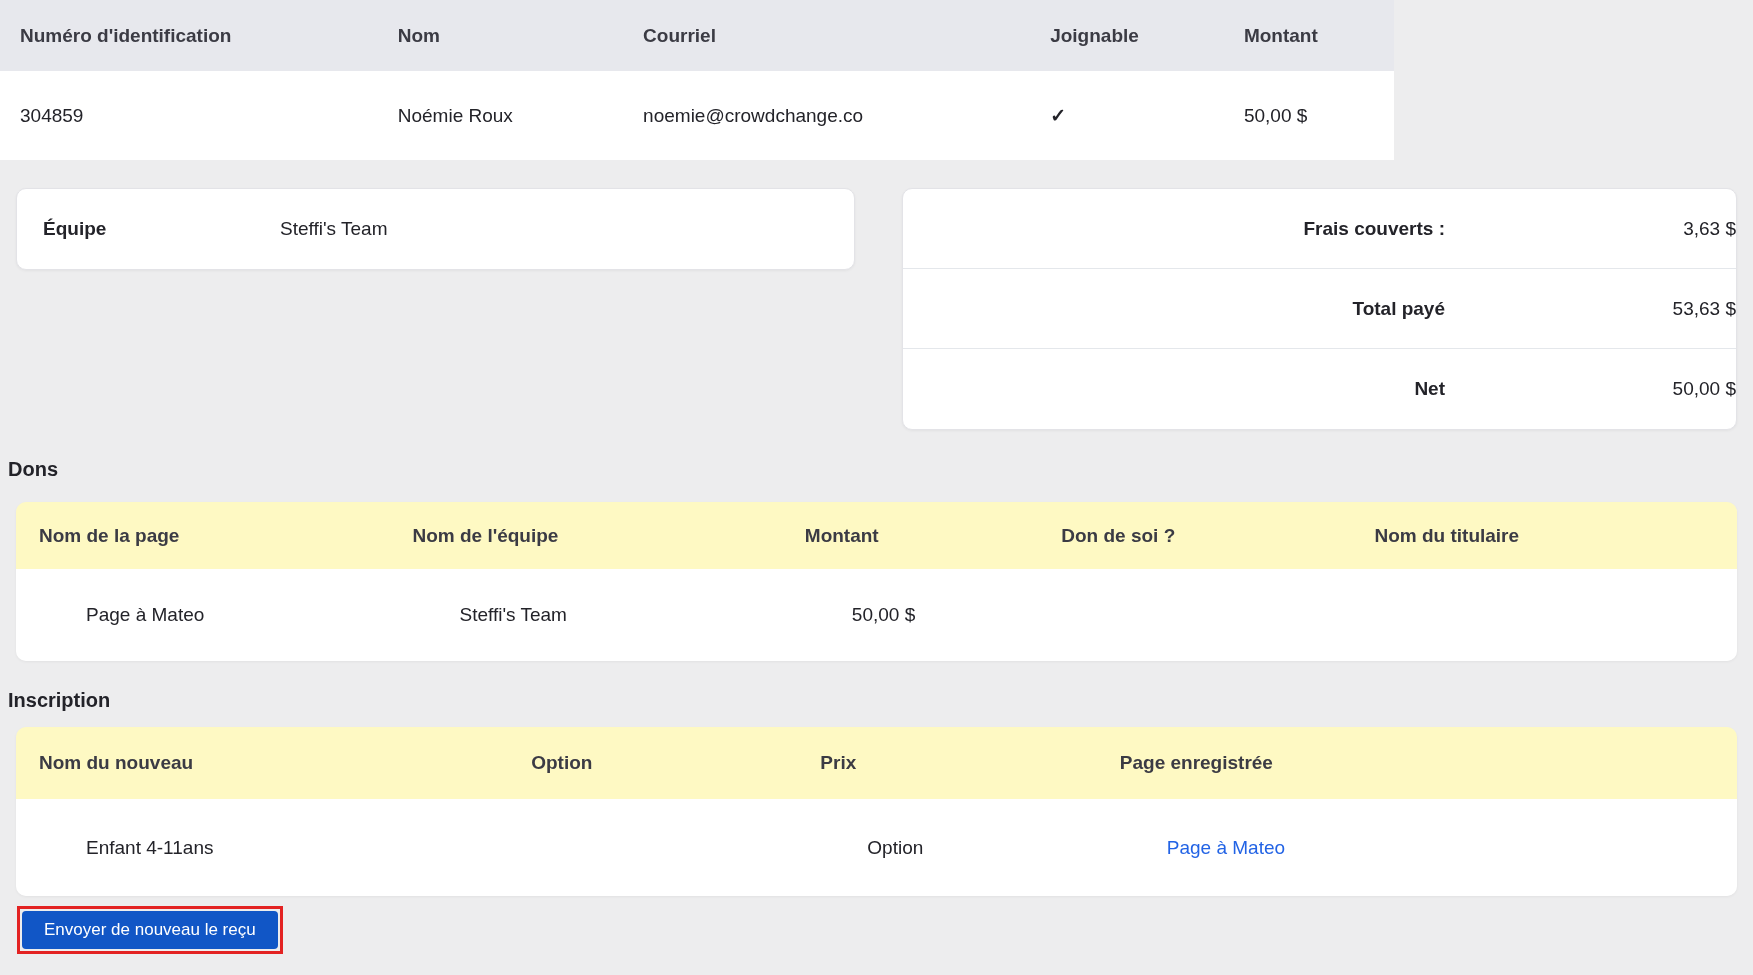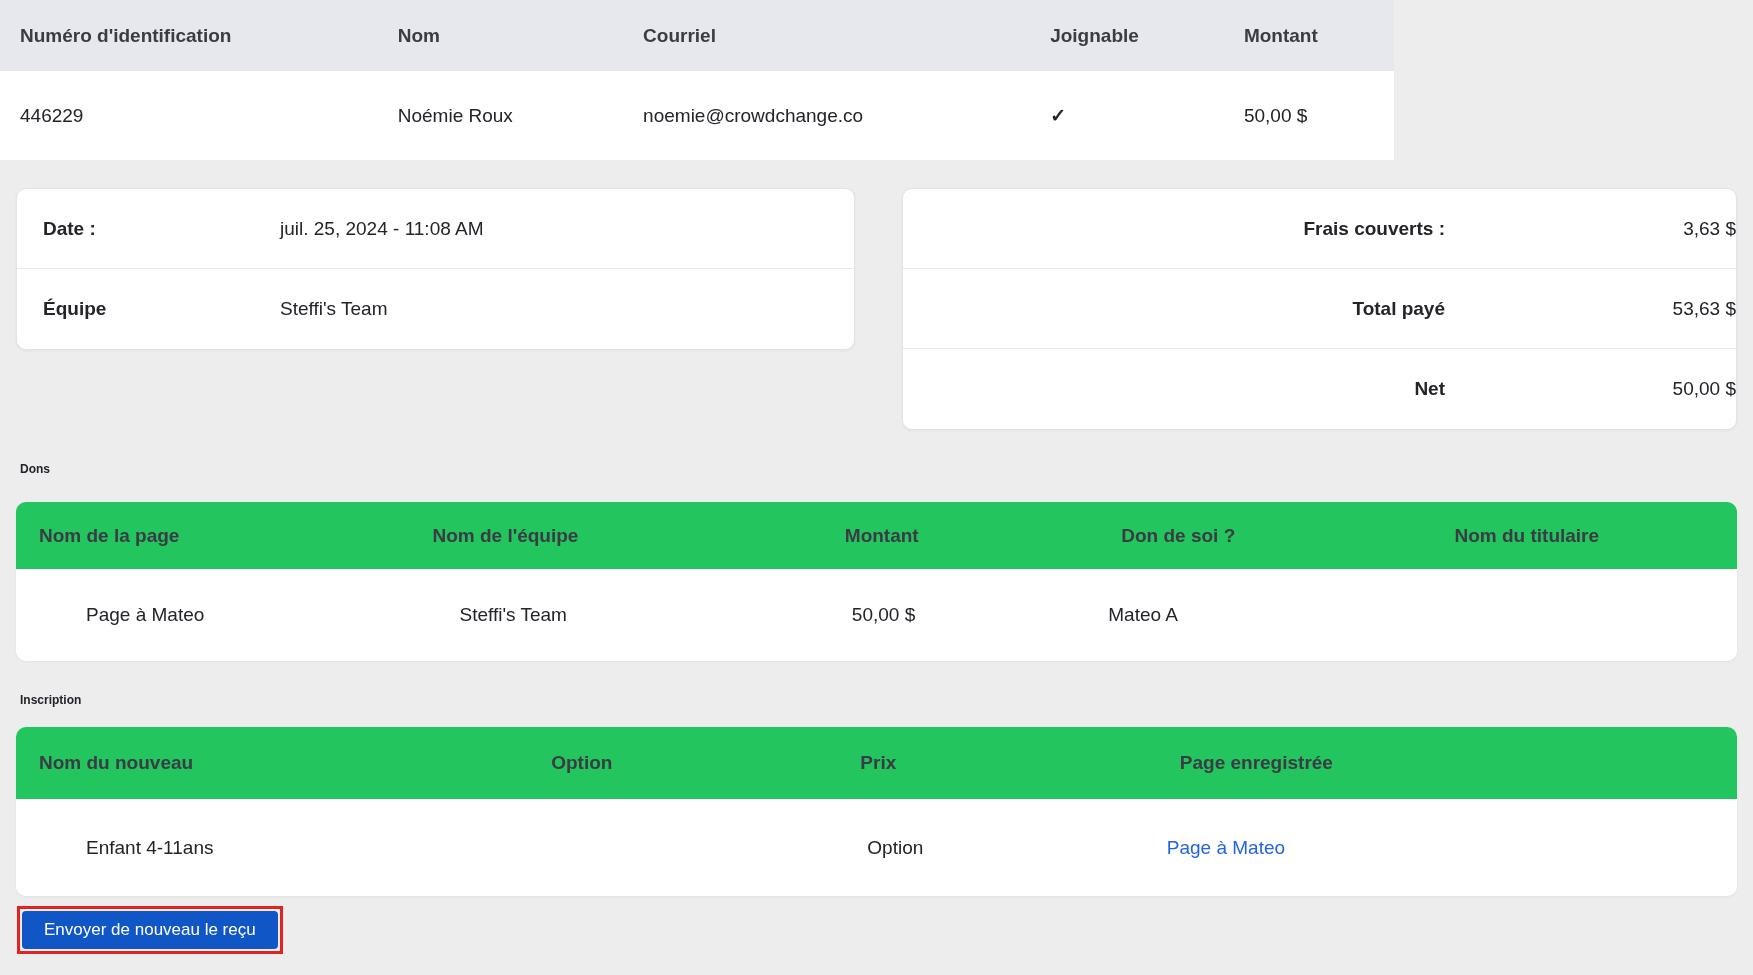--- a/index.html
+++ b/index.html
@@ -22,27 +22,27 @@
   .details-card { width:839px; }
   .summary-card { width:835px; }
   .card-row { height:80px; display:grid; align-items:center; border-bottom:1px solid #e4e7eb; }
   .card-row:last-child { border-bottom:none; }
   .details-card .card-row { grid-template-columns:237px 1fr; padding-left:26px; }
   .summary-card .card-row { grid-template-columns:517px 1fr; padding-left:25px;text-align:right; }
   .card-label { font-weight:700; font-size:19px; color:#232329; }
   .card-value { font-size:19px; color:#232329; }
 
   
-  .section-title { font-size:12px; font-weight:700; color:#232329; margin:26px 16px 0 20px; line-height:26px; }
+  .section-title { font-size:20px; font-weight:700; color:#232329; margin:26px 16px 0 8px; line-height:26px; }
   .section-card { margin:20px 16px 0 16px; border-radius:10px; overflow:hidden;
                   box-shadow:0 1px 3px rgba(0,0,0,0.05); }
   .sec-grid { display:grid; align-items:center; }
   .dons-grid { grid-template-columns:21.7% 22.8% 14.9% 18.2% 1fr; }
   .insc-grid { grid-template-columns:28.6% 16.8% 17.4% 1fr; }
-  .sec-head { background:#22c55e;gap:20px; }
+  .sec-head { background:#fef9c3; }
   .dons-head { height:67px; }
   .insc-head { height:72px; }
   .sec-head .cell { font-size:19px; font-weight:600; color:#3b3b44; padding-left:23px; }
   .sec-row { background:#fff; }
   .dons-row { height:92px; }
   .insc-row { height:97px; }
   .sec-row .cell { font-size:19px; color:#232329; padding-left:23px;margin-left:47px; }
   .insc-card { margin-top:14px; }
   .insc-title { margin-top:26px; }
   a.page-link { color:#2263e5; text-decoration:none; cursor:pointer; }
@@ -59,34 +59,30 @@
 
 <div class="donor-table">
   <div class="donor-grid donor-head">
     <div class="cell">Numéro d'identification</div>
     <div class="cell">Nom</div>
     <div class="cell">Courriel</div>
     <div class="cell">Joignable</div>
     <div class="cell">Montant</div>
   </div>
   <div class="donor-grid donor-row">
-    <div class="cell">446229</div>
+    <div class="cell">304859</div>
     <div class="cell">Noémie Roux</div>
     <div class="cell">noemie@crowdchange.co</div>
     <div class="cell check">✓</div>
     <div class="cell">50,00 $</div>
   </div>
 </div>
 
 <div class="cards">
   <div class="card details-card">
-    <div class="card-row">
-      <div class="card-label">Date :</div>
-      <div class="card-value">juil. 25, 2024 - 11:08 AM</div>
-    </div>
     <div class="card-row">
       <div class="card-label">Équipe</div>
       <div class="card-value">Steffi's Team</div>
     </div>
   </div>
 
   <div class="card summary-card">
     <div class="card-row">
       <div class="card-label">Frais couverts :</div>
       <div class="card-value">3,63 $</div>
@@ -108,21 +104,20 @@
     <div class="cell">Nom de la page</div>
     <div class="cell">Nom de l'équipe</div>
     <div class="cell">Montant</div>
     <div class="cell">Don de soi ?</div>
     <div class="cell">Nom du titulaire</div>
   </div>
   <div class="sec-grid dons-grid sec-row dons-row">
     <div class="cell">Page à Mateo</div>
     <div class="cell">Steffi's Team</div>
     <div class="cell">50,00 $</div>
-    <div class="cell">Mateo A</div>
   </div>
 </div>
 
 <div class="section-title insc-title">Inscription</div>
 <div class="section-card insc-card">
   <div class="sec-grid insc-grid sec-head insc-head">
     <div class="cell">Nom du nouveau</div>
     <div class="cell">Option</div>
     <div class="cell">Prix</div>
     <div class="cell">Page enregistrée</div>

